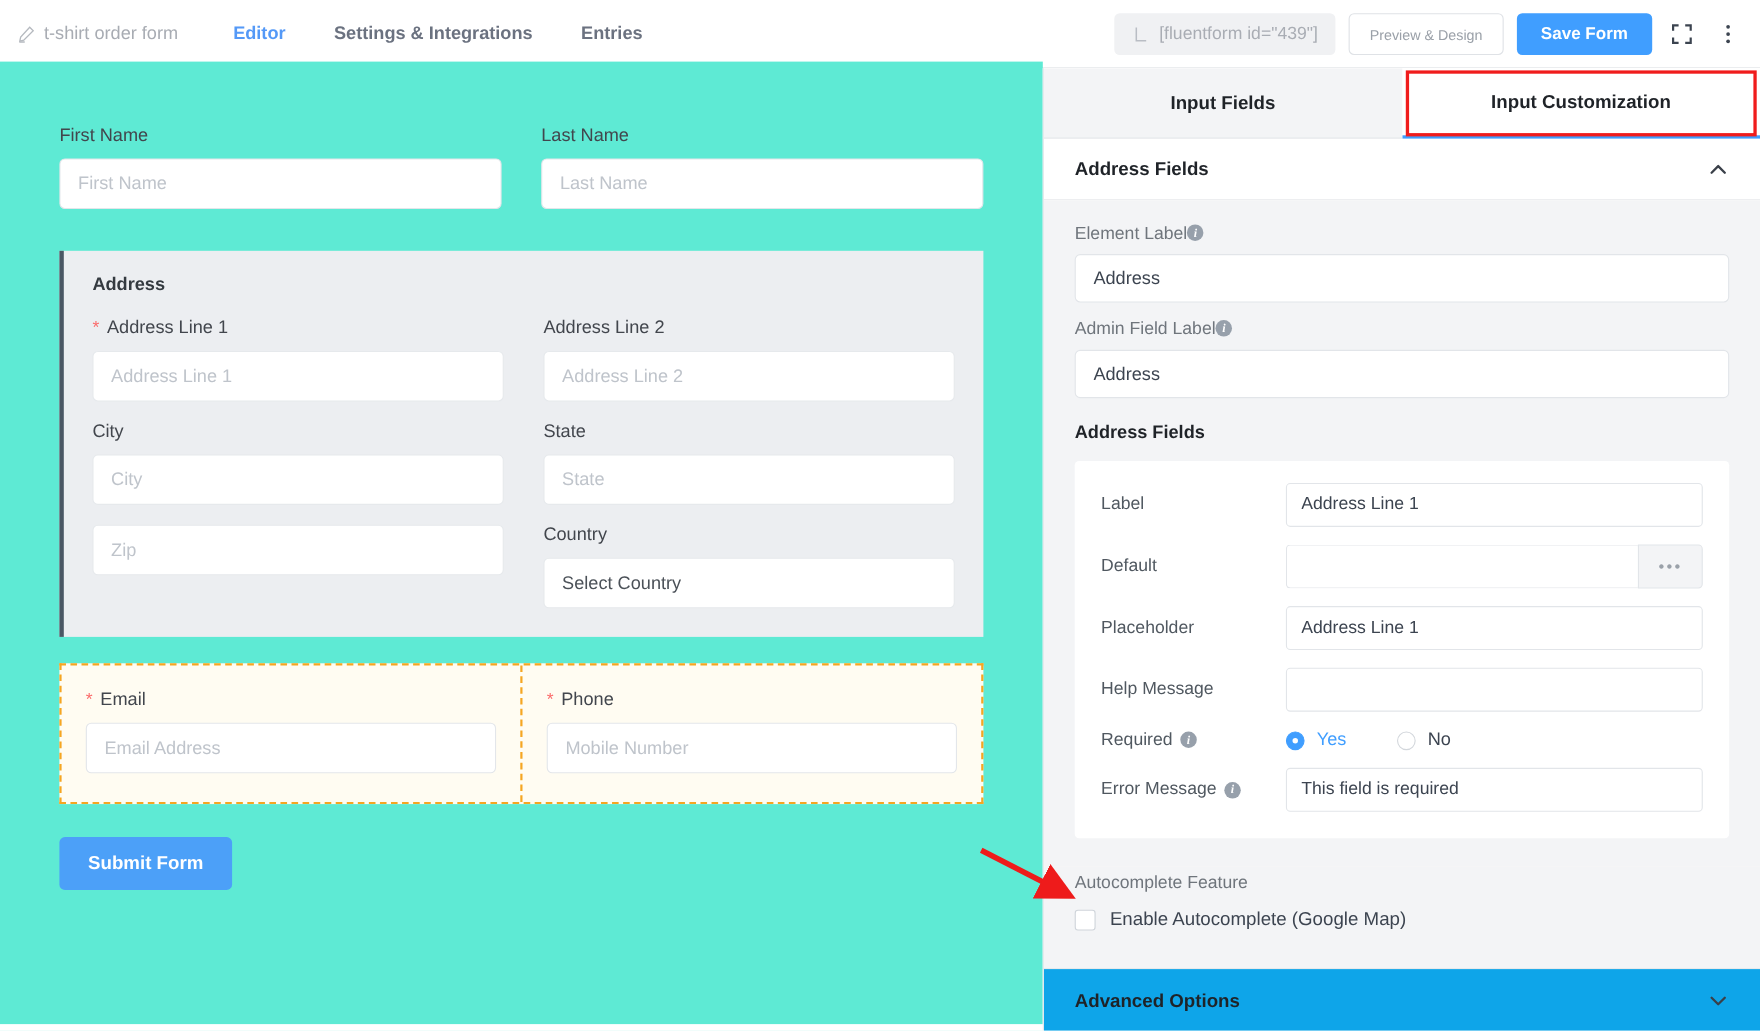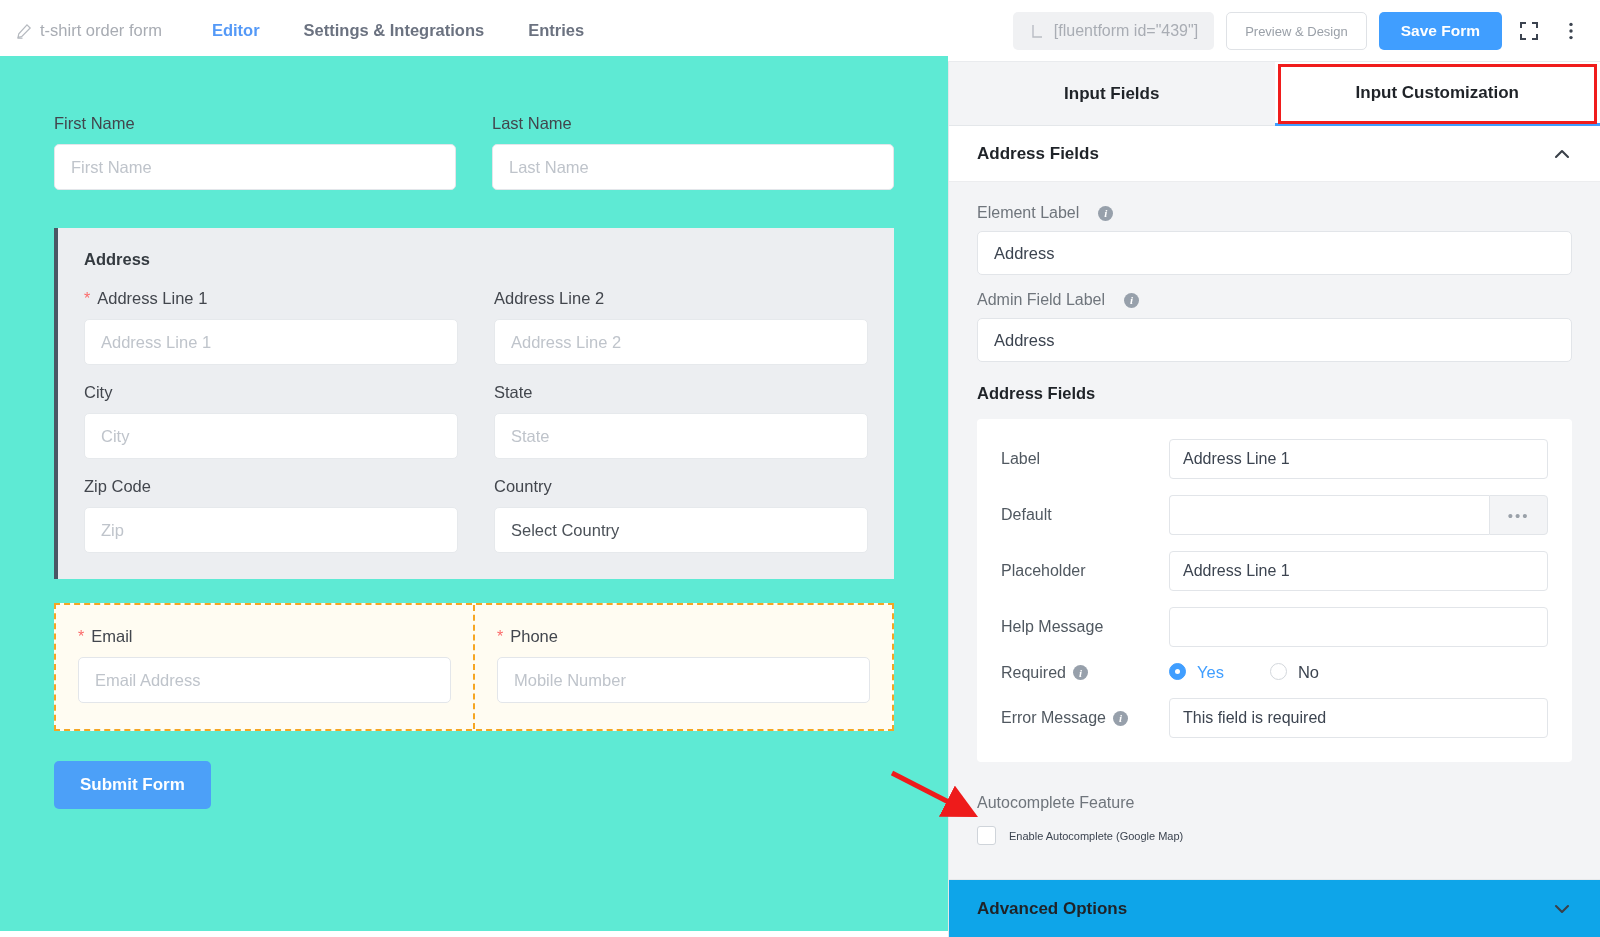--- a/index.html
+++ b/index.html
@@ -145,21 +145,21 @@
     height: 56px; display: flex; align-items: center; justify-content: space-between;
     padding: 0 28px; background: #fff; border-bottom: 1px solid #ecedef;
   }
   .section-head .t { font-size: 17px; font-weight: bold; color: #1f2328; }
   .chev { color: #3a4049; display: flex; }
   .chev svg { display: block; }
 
   .section-body { background: #f3f4f6; padding: 22px 28px 26px 28px; }
   .p-label {
     font-size: 16px; color: #6f757c; margin-bottom: 9px;
-    display: flex; align-items: center; gap: 19px;
+    display: flex; gap: 0;
   }
   .info-dot {
     width: 15px; height: 15px; border-radius: 50%; background: #97a0ab;
     color: #fff; font-size: 11px; font-style: italic; font-weight: bold;
     display: inline-flex; align-items: center; justify-content: center;
     font-family: "Liberation Serif", serif;
   }
   .p-input {
     width: 100%; height: 44px; border: 1px solid #e2e5e9; border-radius: 5px;
     background: #fff; padding: 0 16px; font-size: 16.5px; font-family: inherit;
@@ -186,38 +186,38 @@
   }
   .input-with-btn { display: flex; width: 100%; }
   .input-with-btn .c-input { border-radius: 4px 0 0 4px; border-right: none; }
   .dots-btn {
     width: 70px; height: 40px; border: 1px solid #e2e5e9; border-radius: 0 4px 4px 0;
     background: #f3f4f6; color: #9aa1a9; font-size: 15px; cursor: pointer;
     display: flex; align-items: center; justify-content: center; letter-spacing: 2px;
     font-family: inherit;
   }
   .radios { display: flex; align-items: center; gap: 46px; }
-  .radio { display: flex; align-items: flex-start; gap: 11px; cursor: pointer; }
+  .radio { display: flex; align-items: flex-end; gap: 11px; cursor: pointer; }
   .radio .dot {
     width: 17px; height: 17px; border-radius: 50%; border: 1px solid #d3d7dc;
     background: #fff; display: inline-flex; align-items: center; justify-content: center;
   }
   .radio.on .dot { background: #409EFF; border-color: #409EFF; }
   .radio.on .dot::after { content: ""; width: 5px; height: 5px; border-radius: 50%; background: #fff; }
   .radio .rl { font-size: 16.5px; color: #3c4450; }
   .radio.on .rl { color: #409EFF; }
 
   .auto-block { background: #f3f4f6; padding: 6px 28px 34px 28px; }
   .auto-label { font-size: 16px; color: #6f757c; margin-bottom: 14px; }
   .chk-row { display: flex; align-items: center; gap: 13px; cursor: pointer; }
   .chk {
     width: 19px; height: 19px; border: 1px solid #cfd4da; border-radius: 3px; background: #fff;
     flex: none;
   }
-  .chk-text { font-size: 11px; color: #3c4450; }
+  .chk-text { font-size: 17px; color: #3c4450; }
 
   .adv-head {
     height: 58px; display: flex; align-items: center; justify-content: space-between;
     padding: 0 28px; background: #0ea5e9; border-top: 1px solid #e7e9eb;
   }
   .adv-head .t { font-size: 17px; font-weight: bold; color: #1f2328; }
 
   
   .arrow { position: absolute; left: 870px; top: 755px; pointer-events: none; }
 </style>
@@ -333,23 +333,20 @@
           <div class="col fgroup">
             <div class="f-label">
               <span>State</span>
             </div>
             <input class="f-input" type="text" placeholder="State" style="">
           </div>
         </div>
 
         <div class="row">
           <div class="col">
-            <div class="f-label">
-              <span>Zip Code</span>
-            </div>
             <input class="f-input" type="text" placeholder="Zip" style="">
           </div>
           <div class="col">
             <div class="f-label">
               <span>Country</span>
             </div>
             <div class="f-select">
               <span>Select Country</span>
             </div>
           </div>

